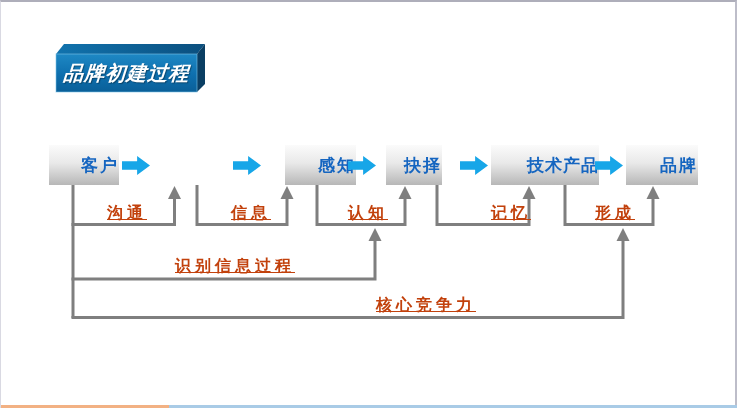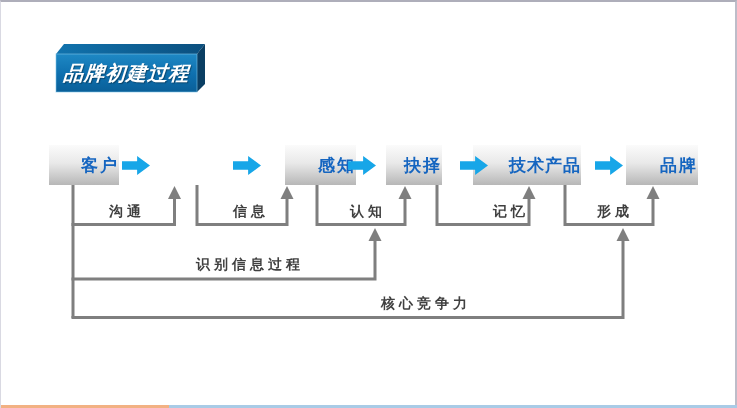--- a/index.html
+++ b/index.html
@@ -15,36 +15,36 @@
               color:#ffffff;font-weight:bold;font-style:italic;font-size:20px;letter-spacing:1px;
               text-shadow:1px 1px 1px rgba(0,0,0,.35);transform:skewX(-4deg);}
   
   .node{position:absolute;top:143px;height:40px;display:flex;align-items:center;justify-content:flex-end;
         background:linear-gradient(180deg,#fbfbfb 0%,#e9e9e9 45%,#b7b7b7 100%);
         color:#1565c0;font-weight:bold;font-size:17px;letter-spacing:2px;}
   .n1{left:48px;width:70px;}
   .n2{left:152px;width:73px;}
   .n3{left:284px;width:71px;}
   .n4{left:385px;width:56px;}
-  .n5{left:472px;width:108px;letter-spacing:1px;}
+  .n5{left:490px;width:108px;letter-spacing:1px;}
   .n6{left:625px;width:72px;}
   
   .blockarrow{position:absolute;top:154px;width:28px;height:19px;background:#17a6e8;
               clip-path:polygon(0 27%,54% 27%,54% 0,100% 50%,54% 100%,54% 73%,0 73%);}
   .a1{left:121px;} .a2{left:232px;} .a3{left:347px;} .a4{left:459px;} .a5{left:594px;}
   
   .connectors{position:absolute;left:0;top:0;pointer-events:none;}
   .connectors path{fill:none;stroke:#7f7f7f;stroke-width:3;}
   .connectors polygon{fill:#7f7f7f;stroke:none;}
   
   .clabel{position:absolute;transform:translateX(-50%);white-space:nowrap;
-          color:#404040;font-weight:bold;font-size:14px;letter-spacing:4px;}
+          color:#c2410c;font-weight:bold;font-size:16px;letter-spacing:4px;text-decoration:underline;}
   .l1{left:126px;top:201px;} .l2{left:250px;top:201px;} .l3{left:367px;top:201px;}
   .l4{left:490px;top:201px;margin-left:20px;} .l5{left:614px;top:201px;}
-  .l6{left:234px;top:254px;margin-left:15px;} .l7{left:425px;top:293px;}
+  .l6{left:234px;top:254px;} .l7{left:425px;top:293px;}
   
   .footer{position:absolute;left:0;bottom:0;width:737px;height:3px;display:flex;}
   .footer .left{width:168px;height:3px;}
   .footer .right{flex:1;height:3px;}
 </style>
 </head>
 <body>
 
 <div class="slide">
 

